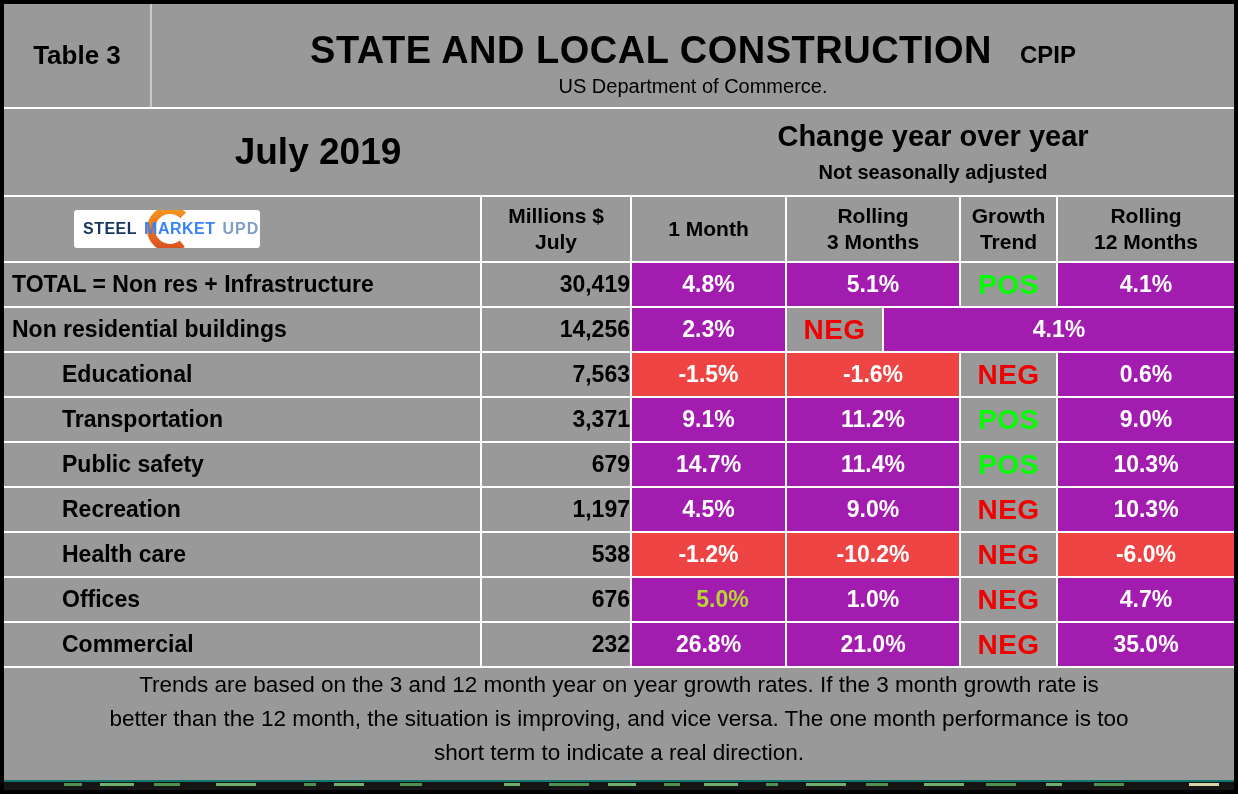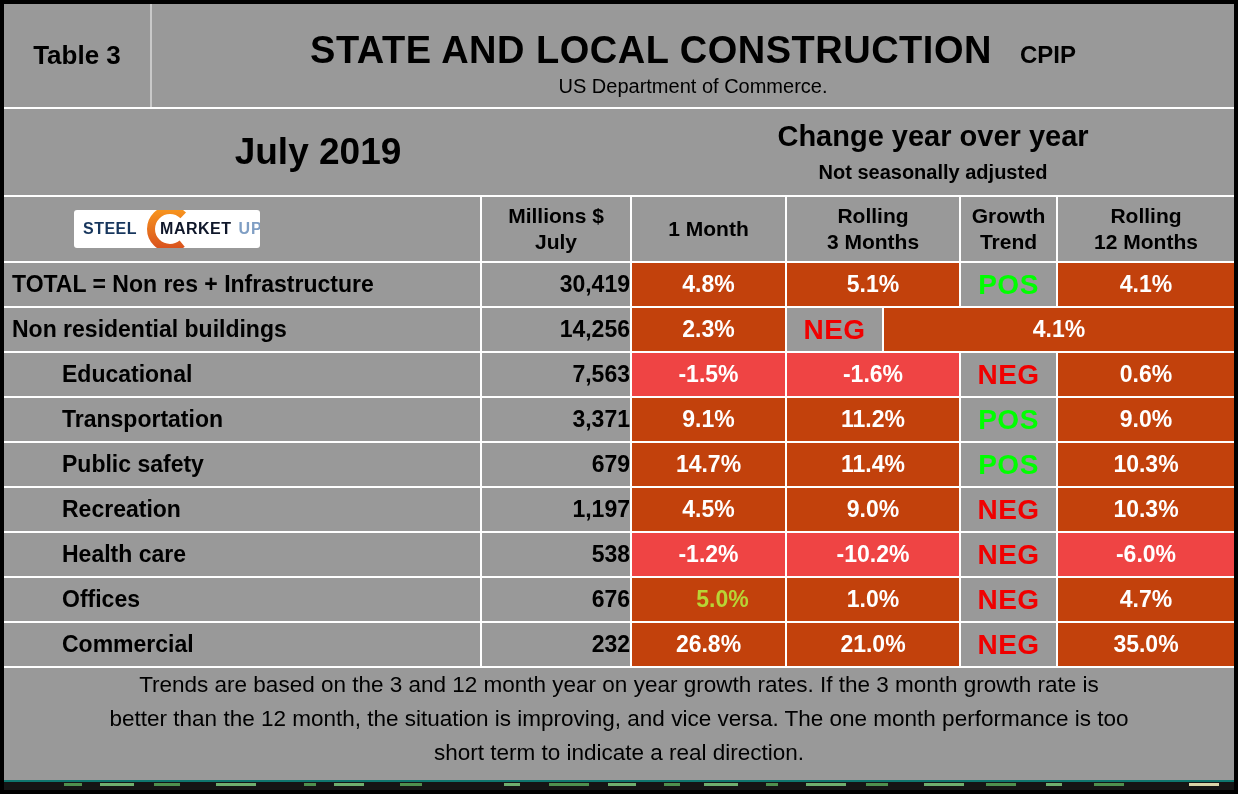--- a/index.html
+++ b/index.html
@@ -47,30 +47,30 @@
   .w-r12{ flex:1; }
   .bandC .w-label{ align-items:flex-start; }
 
   
   .logo{ position:relative; width:186px; height:38px; background:#fff; border-radius:3px;
          margin-left:70px; overflow:hidden; }
   .logo-arc{ position:absolute; left:68px; top:-6px; z-index:1; }
   .logo-text{ position:absolute; left:9px; top:50%; transform:translateY(-50%);
               z-index:2; white-space:nowrap; font-size:16px; }
   .logo-w1{ font-weight:bold; color:#17365D; letter-spacing:0.5px; }
-  .logo-w2{ font-weight:bold; color:#0f172a; margin-left:23px; letter-spacing:0.5px; }
+  .logo-w2{ font-weight:bold; color:#3b82f6; margin-left:7px; letter-spacing:0.5px; }
   .logo-w3{ color:#7F9EC4; margin-left:7px; letter-spacing:1px; }
 
   
   .row{ height:45px; font-weight:bold; }
   .r-label{ width:478px; font-size:23px; padding-left:8px; }
   .r-label[data-level="1"]{ padding-left:58px; }
   .r-mill{ width:150px; justify-content:flex-end; padding-right:0; font-size:23px; }
   .pct{ justify-content:center; font-size:23px; color:#fff; }
-  .pct[data-bg="green"]{ background:#c2410c; }
+  .pct[data-bg="green"]{ background:#a21caf; }
   .pct[data-bg="red"]{ background:#ef4444; }
   .pct[data-fg="yellow"]{ color:#B8D435;padding-left:28px; }
   .trend{ width:97px; justify-content:center; font-size:28px; letter-spacing:0.5px; }
   .trend[data-trend="POS"]{ color:#00FF00; }
   .trend[data-trend="NEG"]{ color:#F00000; }
 
   
   .footer{ height:114px; flex-direction:column; justify-content:flex-start;
            text-align:center; font-size:22.5px; line-height:1.52; 
            border-bottom:2px solid #0f766e; display:flex; flex-shrink:0;}

